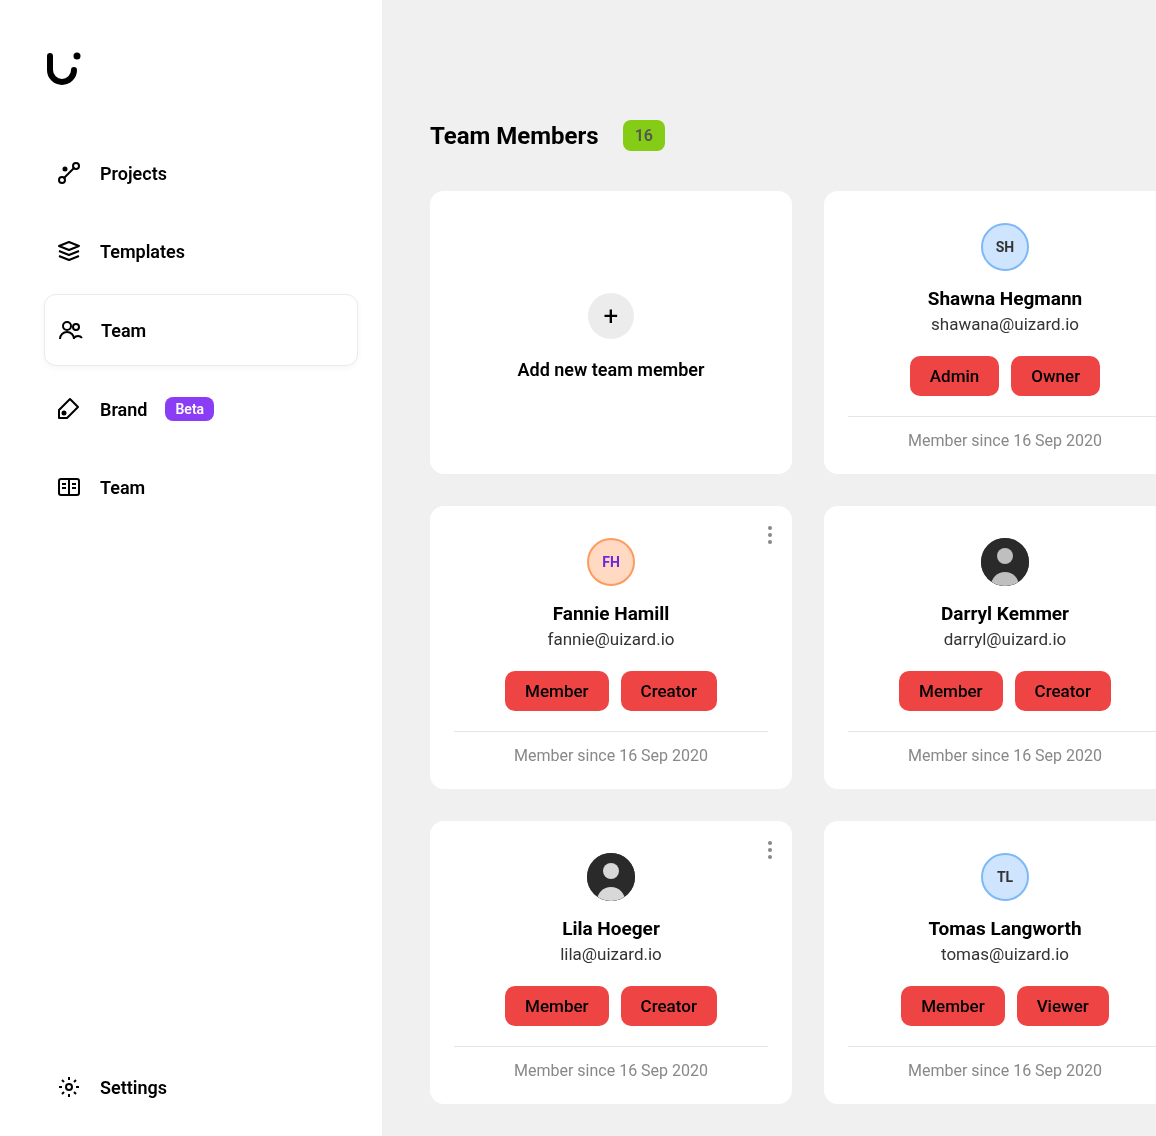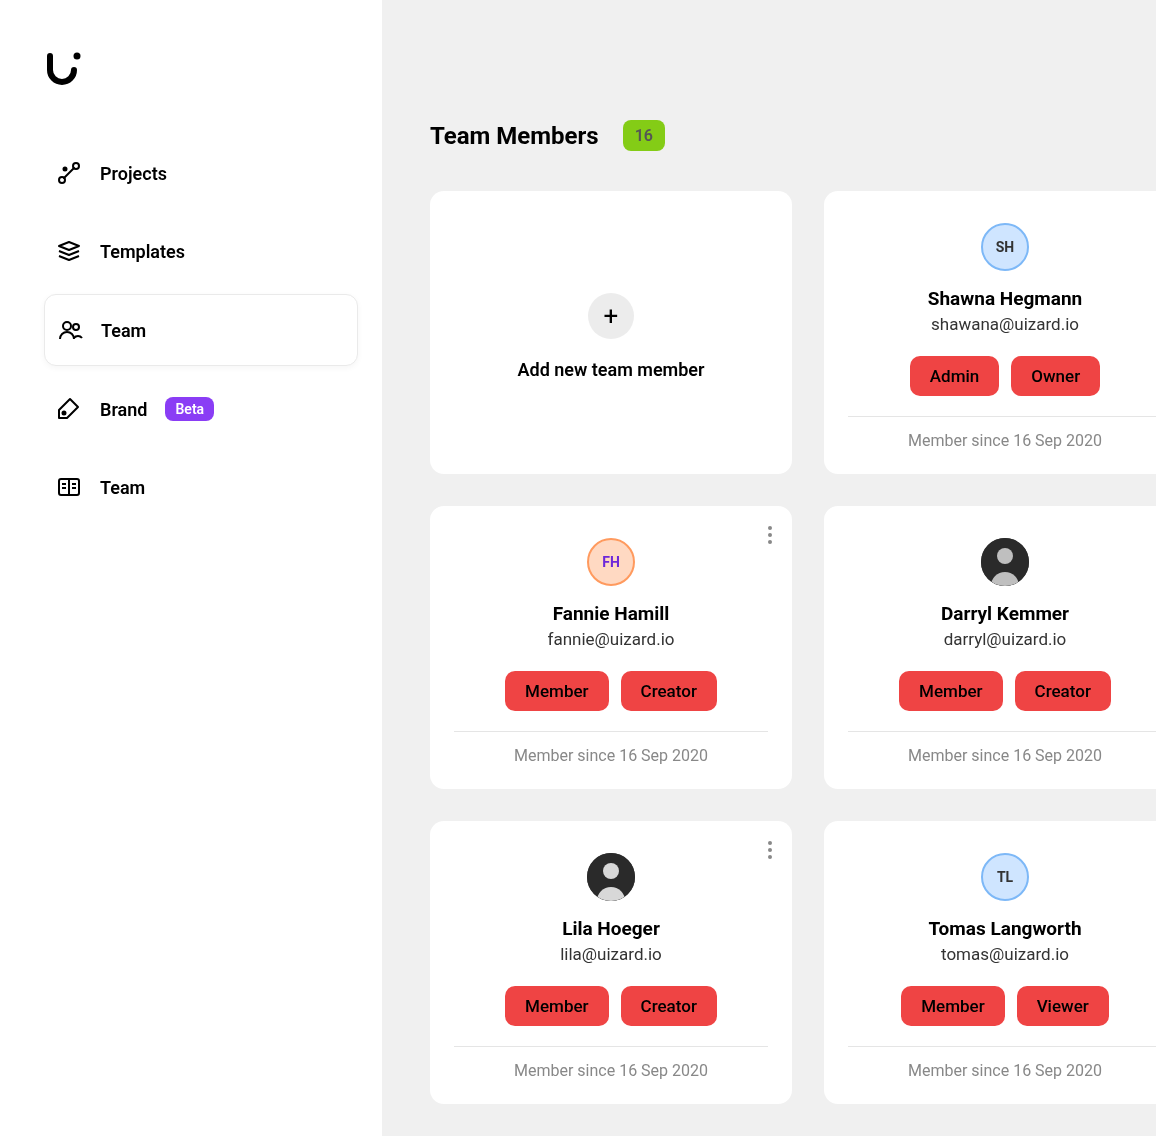--- a/index.html
+++ b/index.html
@@ -215,20 +215,29 @@
             <path d="M13 5 v16"></path>
             <path d="M6 10 h4 M6 14 h4 M16 10 h4 M16 14 h4"></path>
           </svg>
       </span>
       <span>Team</span>
     </div>
   </nav>
 
   <div class="sidebar-spacer"></div>
 
+  <div class="settings-item">
+    <span class="nav-icon">
+      <svg width="26" height="26" viewBox="0 0 26 26" fill="none" stroke="#000" stroke-width="2">
+          <circle cx="13" cy="13" r="3"></circle>
+          <path d="M13 3 v3 M13 20 v3 M3 13 h3 M20 13 h3 M6 6 l2 2 M18 18 l2 2 M20 6 l-2 2 M6 20 l2-2"></path>
+        </svg>
+    </span>
+    <span>Settings</span>
+  </div>
 </aside>
 
 <main class="main">
   <div class="header">
     <h1 class="page-title">Team Members</h1>
     <span class="count-badge">16</span>
   </div>
 
   <div class="cards">
 

